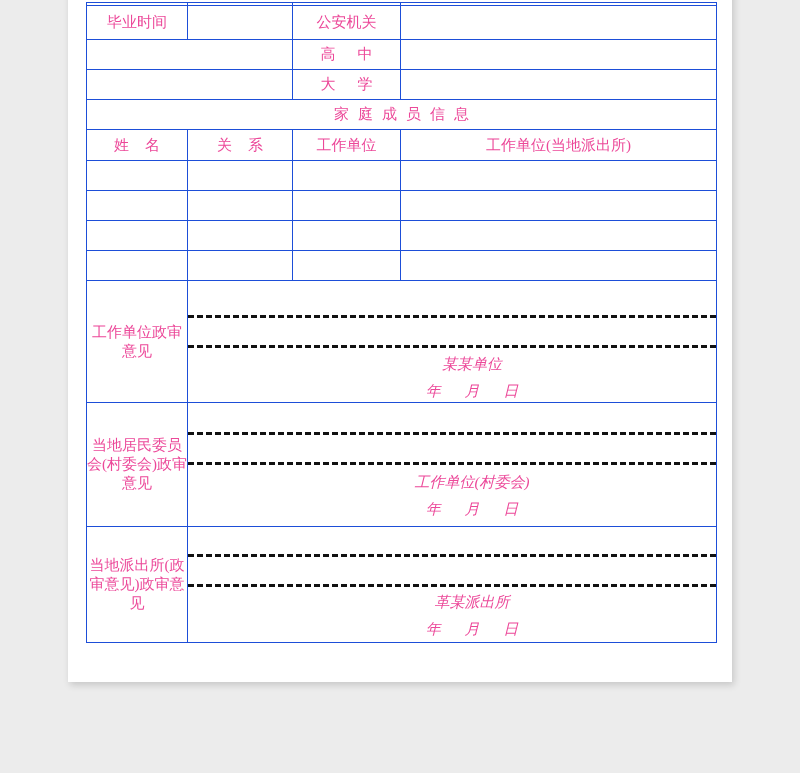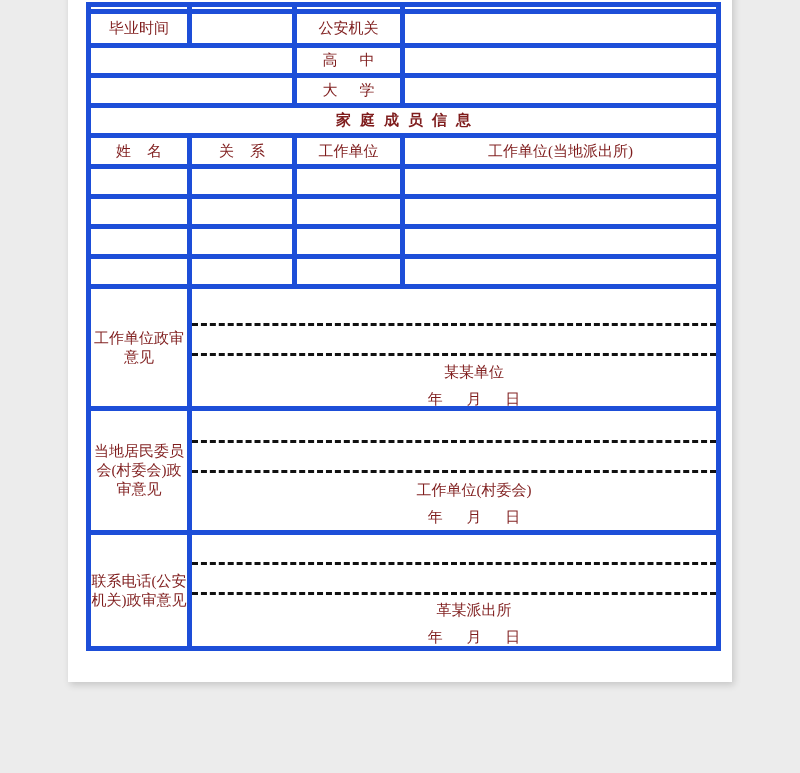--- a/index.html
+++ b/index.html
@@ -29,24 +29,24 @@
   
   #form-table {
     position: absolute;
     left: 18px;     
     top: 42px;      
     width: 630px;   
     border-collapse: collapse;
     table-layout: fixed;
   }
   #form-table td {
-    border: 5px solid #1d4ed8;
+    border: 1px solid #1d4ed8;
     padding: 0;
     font-size: 15px;
-    color: #7f1d1d;
+    color: #ec4899;
     text-align: center;
     vertical-align: middle;
     line-height: 1.25;
     font-family: "Liberation Serif", "DejaVu Serif", serif;
   }
 
   
   col.c1 { width: 101px; }
   col.c2 { width: 105px; }
   col.c3 { width: 108px; }
@@ -65,21 +65,21 @@
     border-top: none;
     overflow: hidden;
     padding: 0;
     line-height: 0;
     font-size: 0;
   }
 
   
   .banner {
     font-size: 18px;
-    font-weight: 700;
+    font-weight: 400;
     letter-spacing: 9px;
     text-indent: 9px;
     color: #000;
     margin-left: 18px;
   }
 
   
   .spaced2 { letter-spacing: 16px; text-indent: 16px; }
   .spaced-edu { letter-spacing: 22px; text-indent: 22px; }
 
@@ -103,20 +103,21 @@
     right: 0;
     border-top: 3px dashed #111;
     height: 0;
   }
   .sign-block {
     position: absolute;
     left: 0;
     right: 0;
     text-align: center;
     font-size: 15px;
+    font-style: italic;
   }
   .sign-org {
     display: block;
     margin-bottom: 8px;
     padding-left: 40px;
   }
   .sign-date {
     display: block;
     letter-spacing: 10px;
     text-indent: 10px;
@@ -218,21 +219,21 @@
           <div class="dash-line" style="top:29px"></div>
           <div class="dash-line" style="top:59px"></div>
           <div class="sign-block" style="top:70px">
             <span class="sign-org">工作单位(村委会)</span>
             <span class="sign-date">年 月 日</span>
           </div>
         </td>
       </tr>
 
       <tr style="height:116px">
-        <td class="rev-label">联系电话(公安机关)政审意见</td>
+        <td class="rev-label">当地派出所(政审意见)政审意见</td>
         <td class="rev-body" colspan="3">
           <div class="dash-line" style="top:27px"></div>
           <div class="dash-line" style="top:57px"></div>
           <div class="sign-block" style="top:66px">
             <span class="sign-org">革某派出所</span>
             <span class="sign-date">年 月 日</span>
           </div>
         </td>
       </tr>
 

